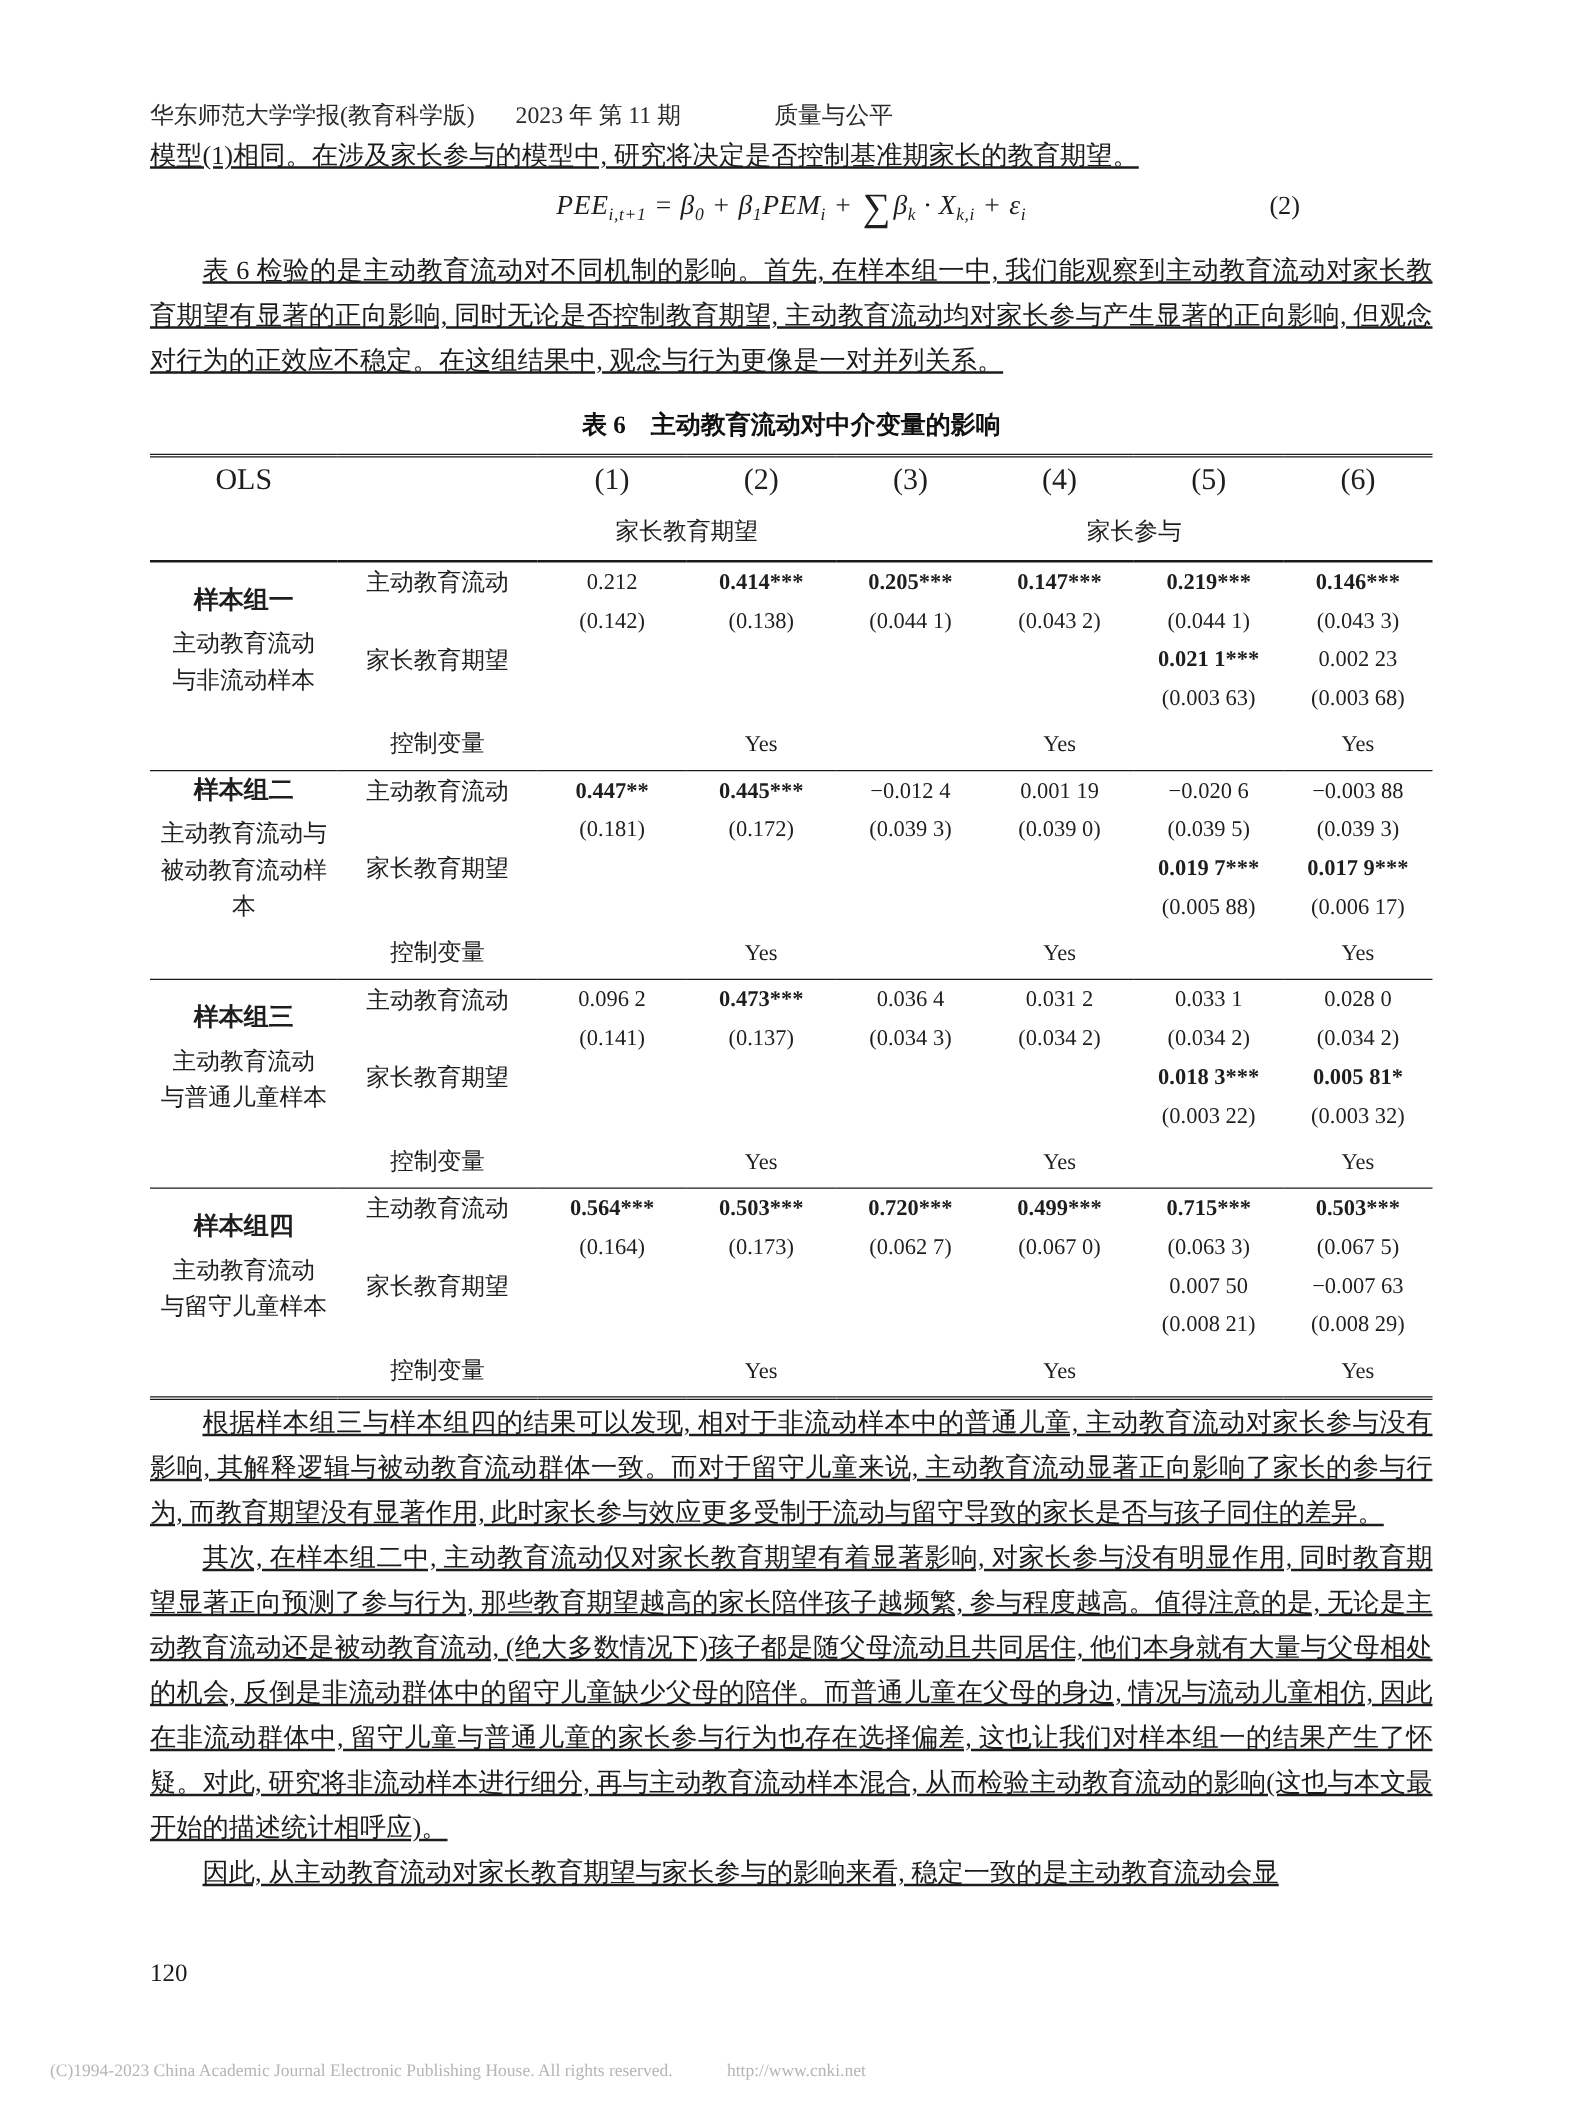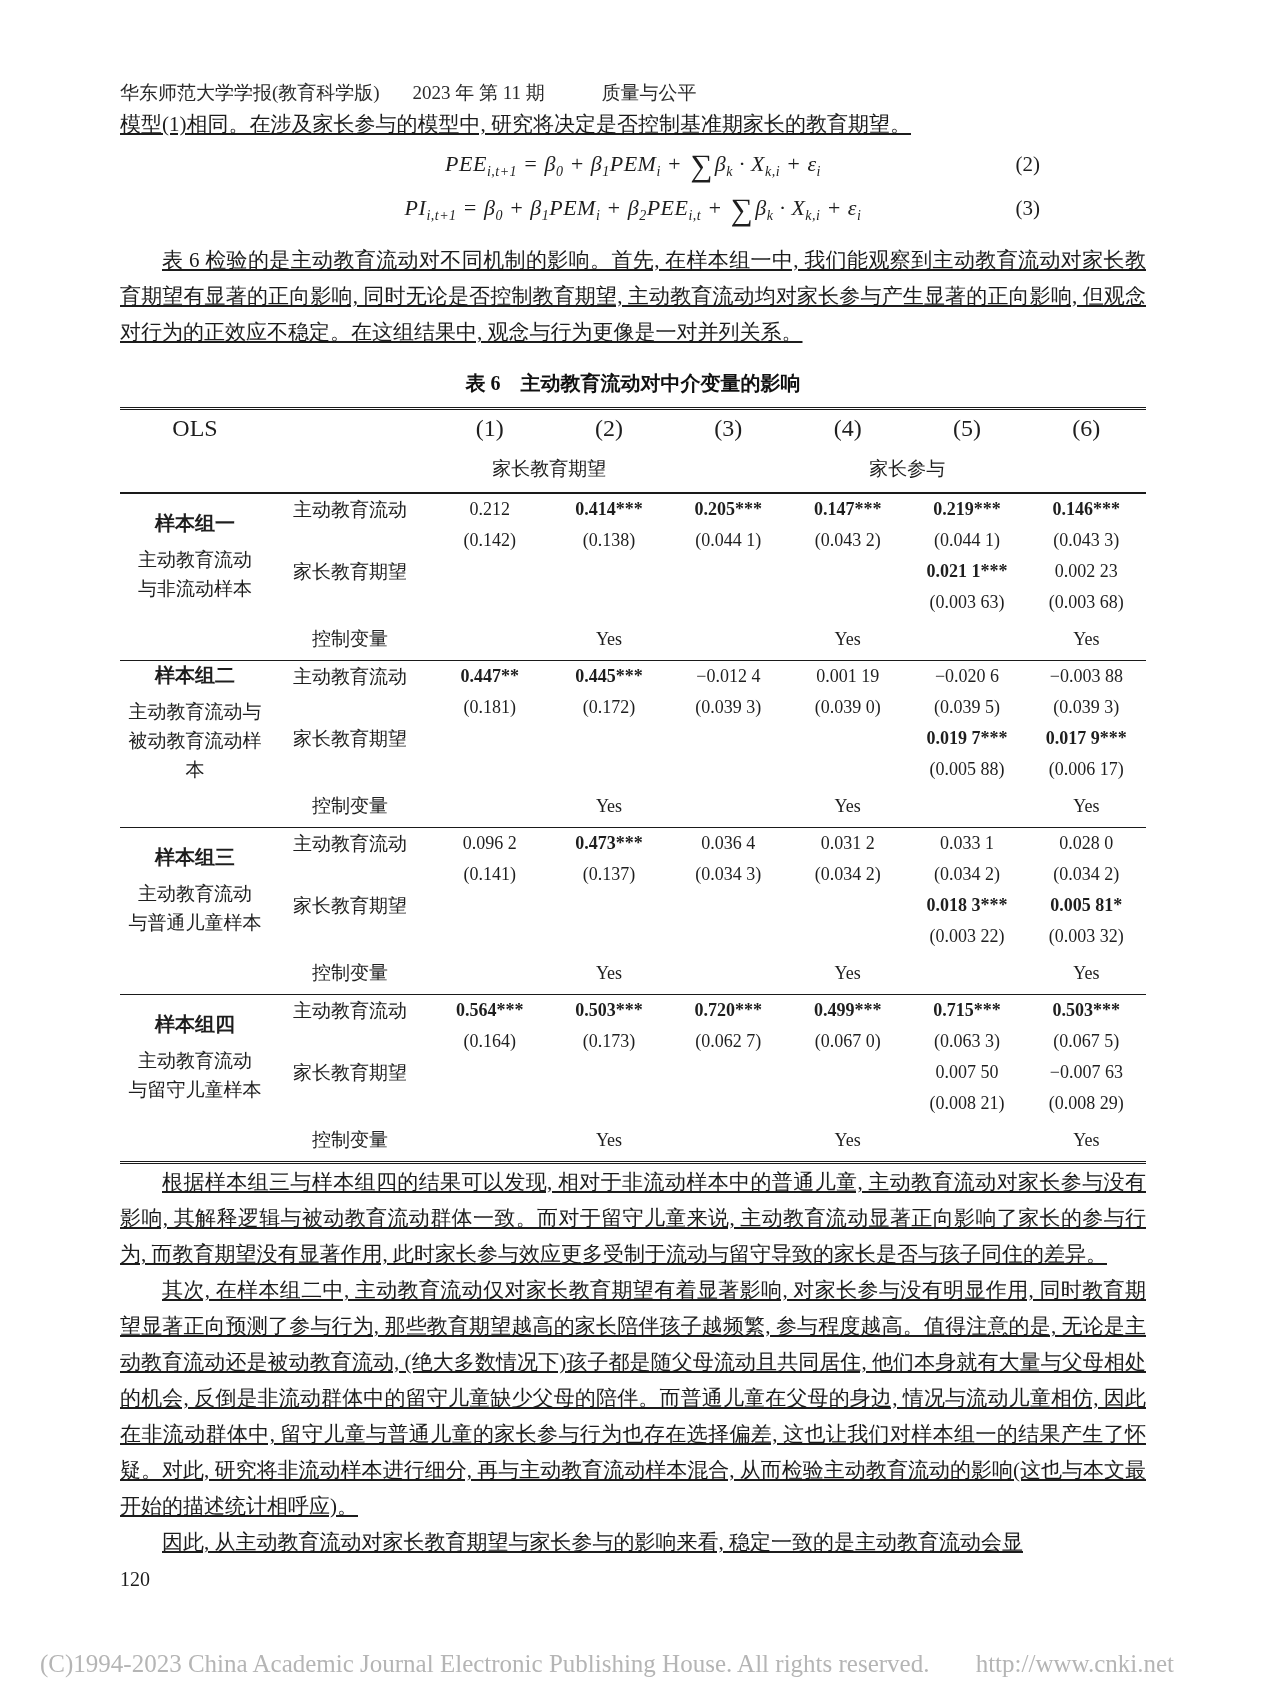--- a/index.html
+++ b/index.html
@@ -14,21 +14,21 @@
   .content { margin:0 120px; width:1026px; }
 
   .page-header {
     padding-top:80px;
     font-size:19px;
     line-height:26px;
     color:#2a2a2a;
     white-space:nowrap;
   }
   .page-header .issue { margin-left:28px;margin-top:32px; }
-  .page-header .section { margin-left:52px; }
+  .page-header .section { margin-left:70px; }
 
   p.body {
     font-size:21px;
     line-height:36px;
     text-align:justify;
     margin:0;
     color:#1c1c1c;
     text-decoration:underline;
   }
   .mt { margin-top:34px; }
@@ -76,21 +76,21 @@
   tr.control-row.last td { border-bottom:none; }
 
   .after-table { margin-top:34px; }
 
   .page-number {
     position:absolute; left:120px; top:1568px;
     font-size:20px; color:#1c1c1c;
   }
   .footer {
     position:absolute; left:40px; top:1650px;
-    font-size:25px; color:#b5b5b5;
+    font-size:14px; color:#b5b5b5;
     white-space:nowrap;
   }
   .footer .url { margin-left:40px; }
 </style>
 </head>
 <body>
 
 <div class="page">
   <div class="content">
 
@@ -98,24 +98,20 @@
       <span>华东师范大学学报(教育科学版)</span>
       <span class="issue">2023 年 第 11 期</span>
       <span class="section">质量与公平</span>
     </div>
 
     <p class="body mt">模型(1)相同。在涉及家长参与的模型中, 研究将决定是否控制基准期家长的教育期望。</p>
 
     <div class="equation">
       <div class="eq-body">PEE<sub>i,t+1</sub> = β<sub>0</sub> + β<sub>1</sub>PEM<sub>i</sub> + <span class="sum">∑</span>β<sub>k</sub> · X<sub>k,i</sub> + ε<sub>i</sub></div>
       <div class="eq-num">(2)</div>
-    </div>
-    <div class="equation">
-      <div class="eq-body">PI<sub>i,t+1</sub> = β<sub>0</sub> + β<sub>1</sub>PEM<sub>i</sub> + β<sub>2</sub>PEE<sub>i,t</sub> + <span class="sum">∑</span>β<sub>k</sub> · X<sub>k,i</sub> + ε<sub>i</sub></div>
-      <div class="eq-num">(3)</div>
     </div>
 
     <p class="body indent" style="margin-top:12px;">表 6 检验的是主动教育流动对不同机制的影响。首先, 在样本组一中, 我们能观察到主动教育流动对家长教育期望有显著的正向影响, 同时无论是否控制教育期望, 主动教育流动均对家长参与产生显著的正向影响, 但观念对行为的正效应不稳定。在这组结果中, 观念与行为更像是一对并列关系。</p>
 
     <div class="table-caption">表 6　主动教育流动对中介变量的影响</div>
 
     <table class="results">
       <colgroup>
         <col style="width:150px">
           <col style="width:160px">

